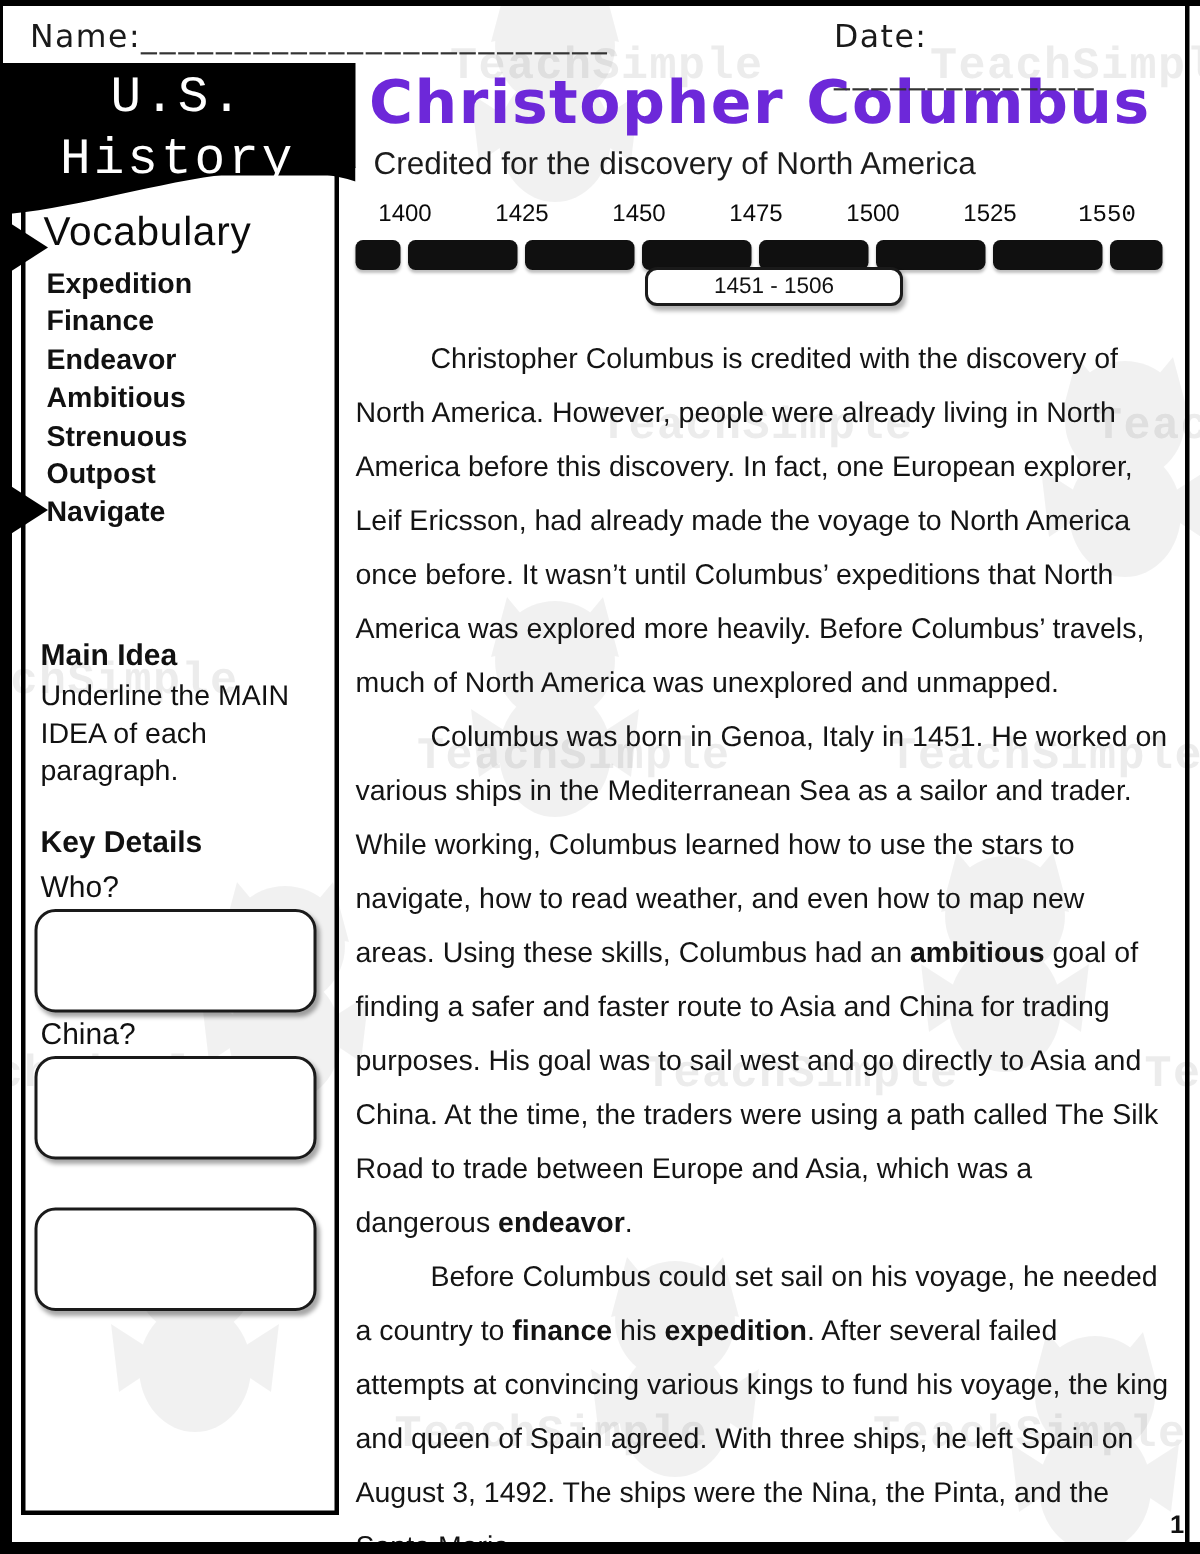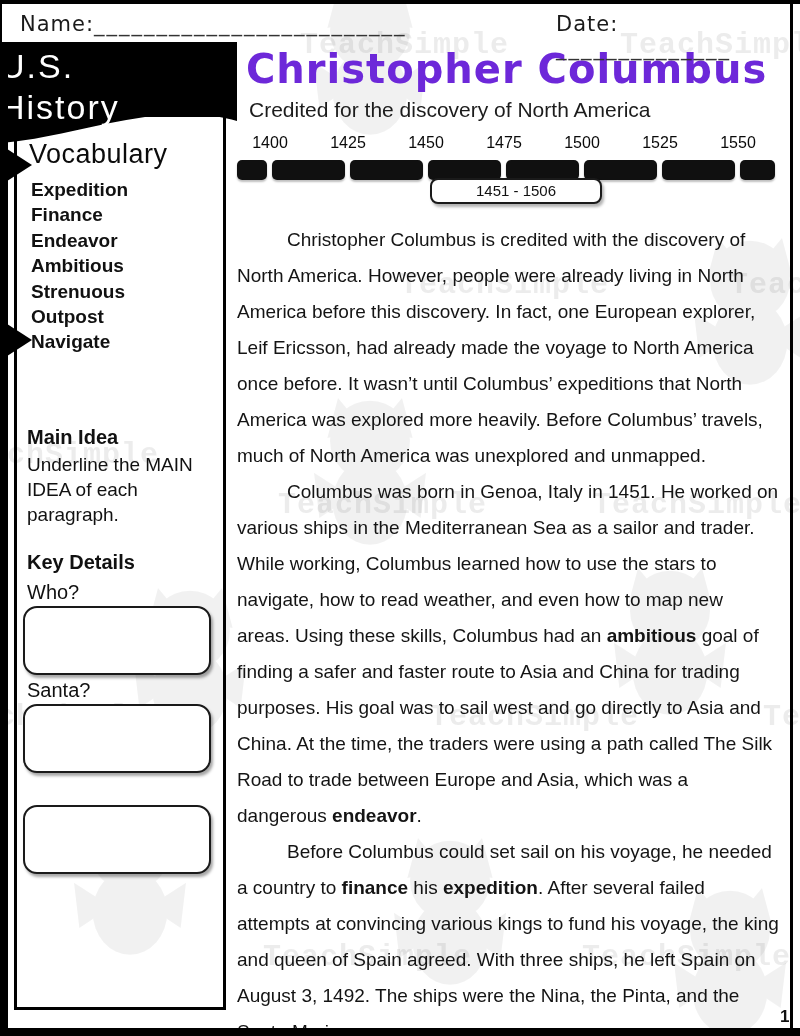--- a/index.html
+++ b/index.html
@@ -23,23 +23,23 @@
   
   .hdr { position:absolute; top:12px; font-size:21px; letter-spacing:1px; z-index:4;
          font-family:"DejaVu Sans",sans-serif; color:#1a1a1a; }
   .hdr-name { left:20px; }
   .hdr-date { left:556px; }
   .fill-line { letter-spacing:2px; color:#333; }
 
   
   .banner-rect { position:absolute; left:0; top:42px; width:237px; height:70px; background:#000; z-index:3; }
   .banner-wave { position:absolute; left:0; top:111px; width:237px; height:32px; z-index:3; }
-  .banner-text { position:absolute; left:0; top:46px; width:237px; text-align:left; z-index:4;
+  .banner-text { position:absolute; left:0; top:46px; width:237px; text-align:center; z-index:4;
                  color:#fff; font-size:34px; letter-spacing:2px; line-height:41px;
-                 font-family:Liberation Sans, sans-serif; }
+                 font-family:Liberation Mono, monospace; }
 
   
   .sidebar { position:absolute; left:14px; top:114px; width:212px; height:896px;
              border:3px solid #000; background:transparent; z-index:2; }
   .sb { position:absolute; }
   .sb-heading { font-size:27px; letter-spacing:0.5px; color:#0b0b0b; }
   .vocab-head { left:12px; top:22px; }
   .vocab-list { left:14px; top:60px; font-size:19px; font-weight:bold; line-height:25.4px; }
   .vocab-list div { white-space:nowrap; }
   .rs-head   { left:9px; top:276px; }
@@ -68,21 +68,21 @@
   .main-title { position:absolute; left:246px; top:46px; font-size:40px; font-weight:bold;
                 letter-spacing:1px; z-index:2; font-family:"DejaVu Sans",sans-serif; color:#6d28d9; }
   .subtitle   { position:absolute; left:249px; top:98px; font-size:21px; color:#1c1c1c; z-index:2; }
 
   
   .timeline { position:absolute; left:237px; top:134px; width:538px; height:72px; z-index:2; }
   .yr { position:absolute; top:0; transform:translateX(-50%); font-size:16px; color:#0a0a0a; }
   .yr:nth-child(1){ left:33px; }  .yr:nth-child(2){ left:111px; }
   .yr:nth-child(3){ left:189px; } .yr:nth-child(4){ left:267px; }
   .yr:nth-child(5){ left:345px; } .yr:nth-child(6){ left:423px; }
-  .yr:nth-child(7){ left:501px; }
+  .yr:nth-child(7){ left:501px;font-family:Liberation Mono, monospace; }
   .tl-bar { position:absolute; left:0; top:26px; width:538px; height:20px; display:flex; gap:5px; }
   .tl-seg { background:#101010; height:20px; border-radius:5px; box-shadow:0 2px 2px rgba(0,0,0,0.25); }
   .tl-seg:nth-child(1){ width:30px; } .tl-seg:nth-child(2){ width:73px; }
   .tl-seg:nth-child(3){ width:73px; } .tl-seg:nth-child(4){ width:73px; }
   .tl-seg:nth-child(5){ width:73px; } .tl-seg:nth-child(6){ width:73px; }
   .tl-seg:nth-child(7){ width:73px; } .tl-seg:nth-child(8){ width:35px; }
   .lifespan { position:absolute; left:193px; top:44px; width:172px; height:26px; background:#fff;
               border:2px solid #1a1a1a; border-radius:8px; box-shadow:2px 3px 3px rgba(0,0,0,0.3);
               font-size:15px; text-align:center; line-height:22px; z-index:3; }
 
@@ -183,21 +183,21 @@
       <div>Ambitious</div>
       <div>Strenuous</div>
       <div>Outpost</div>
       <div>Navigate</div>
     </div>
     <div class="sb rs-mainidea">Main Idea</div>
     <div class="sb rs-instr">Underline the MAIN IDEA of each paragraph.</div>
     <div class="sb rs-keydetails">Key Details</div>
     <div class="sb q-label q-who">Who?</div>
     <div class="answer-box box-who"></div>
-    <div class="sb q-label q-where">Santa?</div>
+    <div class="sb q-label q-where">China?</div>
     <div class="answer-box box-where"></div>
     <div class="sb q-label q-when">When?</div>
     <div class="answer-box box-when"></div>
   </div>
 
   <h1 class="main-title">Christopher Columbus</h1>
   <div class="subtitle">Credited for the discovery of North America</div>
 
   <div class="timeline">
     <span class="yr">1400</span>

